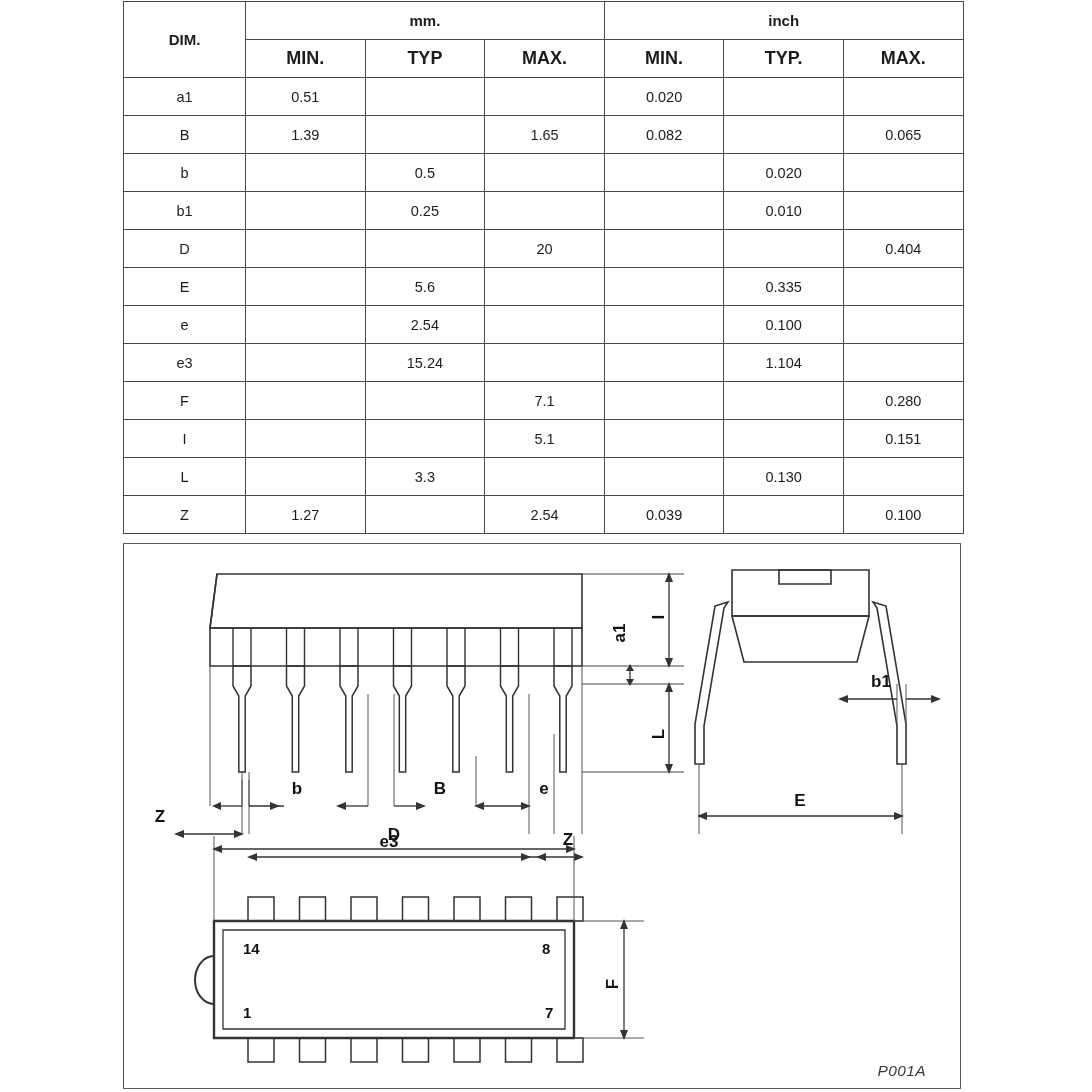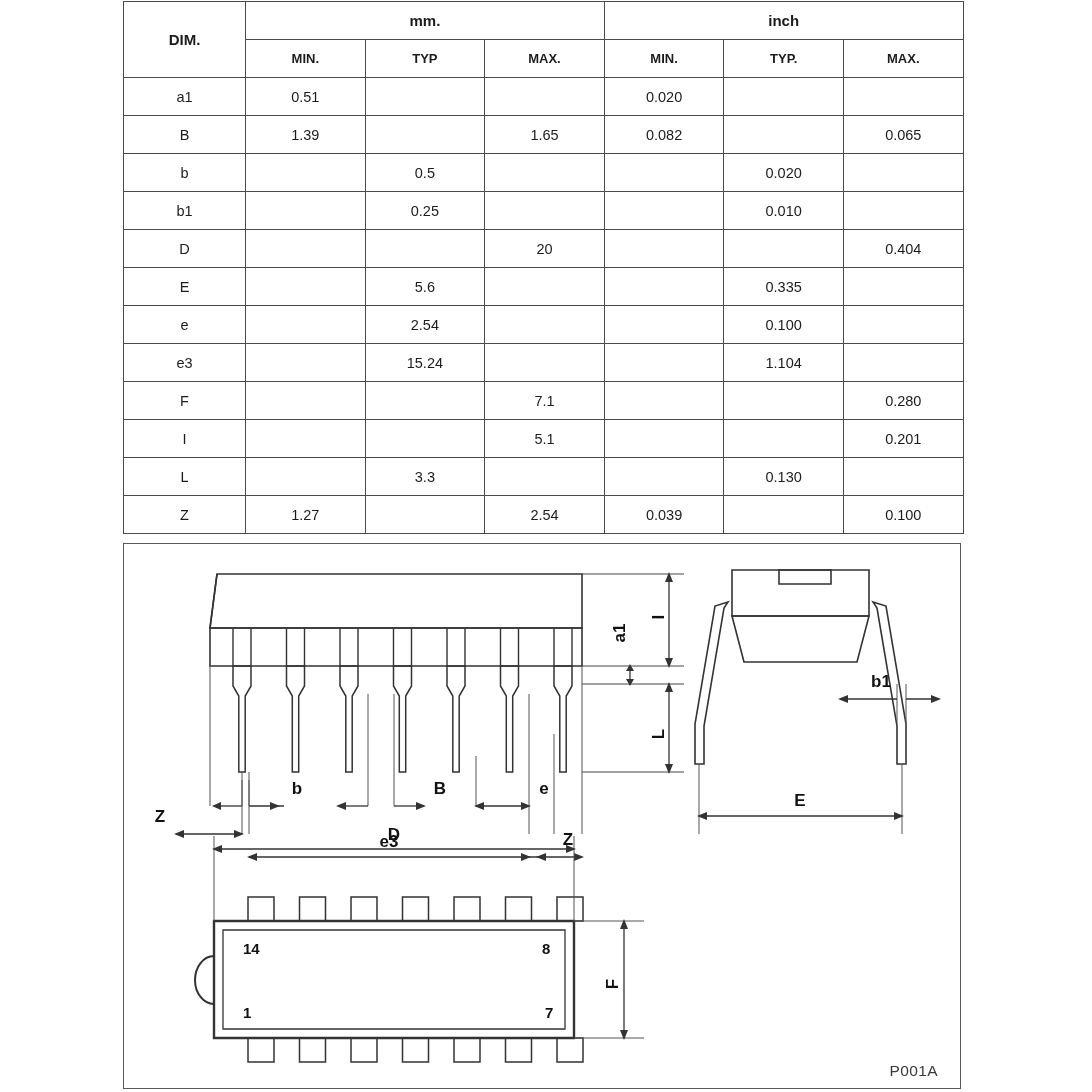--- a/index.html
+++ b/index.html
@@ -16,35 +16,35 @@
   #dim-table td,#dim-table th{
     border:1px solid #4a4a4a;
     text-align:center;vertical-align:middle;
     font-size:14.5px;font-weight:400;height:37px;padding:0;
     color:#1c1c1c;
   }
   #dim-table th{font-weight:700;}
   #dim-table .col-dim{width:122px;}
   #dim-table .col-v{width:119.6px;}
   #dim-table .grouphead{font-size:15px;font-weight:700;height:37px;}
-  #dim-table .subhead{font-size:13px;font-weight:700;height:37px;}
+  #dim-table .subhead{font-size:18px;font-weight:700;height:37px;}
   #dim-table .dimcell{font-size:14.5px;}
   #dim-table tr.hdr td, #dim-table tr.hdr th{border-bottom-color:#4a4a4a;}
 
   
   #drawing-panel{
     position:absolute;left:123px;top:543px;
     width:838px;height:546px;
     border:1.6px solid #5a5a5a;background:#fff;box-sizing:border-box;
   }
   #drawing-svg{position:absolute;left:0;top:0;width:838px;height:546px;display:block;}
 
   .pn-label{
-    position:absolute;right:22px;bottom:8px;
-    font-size:15.5px;color:#3a3a3a;letter-spacing:.4px;
+    position:absolute;right:34px;bottom:8px;
+    font-size:15.5px;color:#3a3a3a;letter-spacing:.4px;font-style:italic;
   }
 
   svg text{font-family:"Liberation Sans", sans-serif;}
   .dimtxt{font-size:17px;font-weight:700;fill:#111;}
   .pintxt{font-size:15px;font-weight:700;fill:#111;}
 </style>
 </head>
 <body>
 
 <table id="dim-table">
@@ -154,21 +154,21 @@
         <td></td>
         <td>0.280</td>
       </tr>
       <tr>
         <td class="dimcell">I</td>
         <td></td>
         <td></td>
         <td>5.1</td>
         <td></td>
         <td></td>
-        <td>0.201</td>
+        <td>0.151</td>
       </tr>
       <tr>
         <td class="dimcell">L</td>
         <td></td>
         <td>3.3</td>
         <td></td>
         <td></td>
         <td>0.130</td>
         <td></td>
       </tr>

